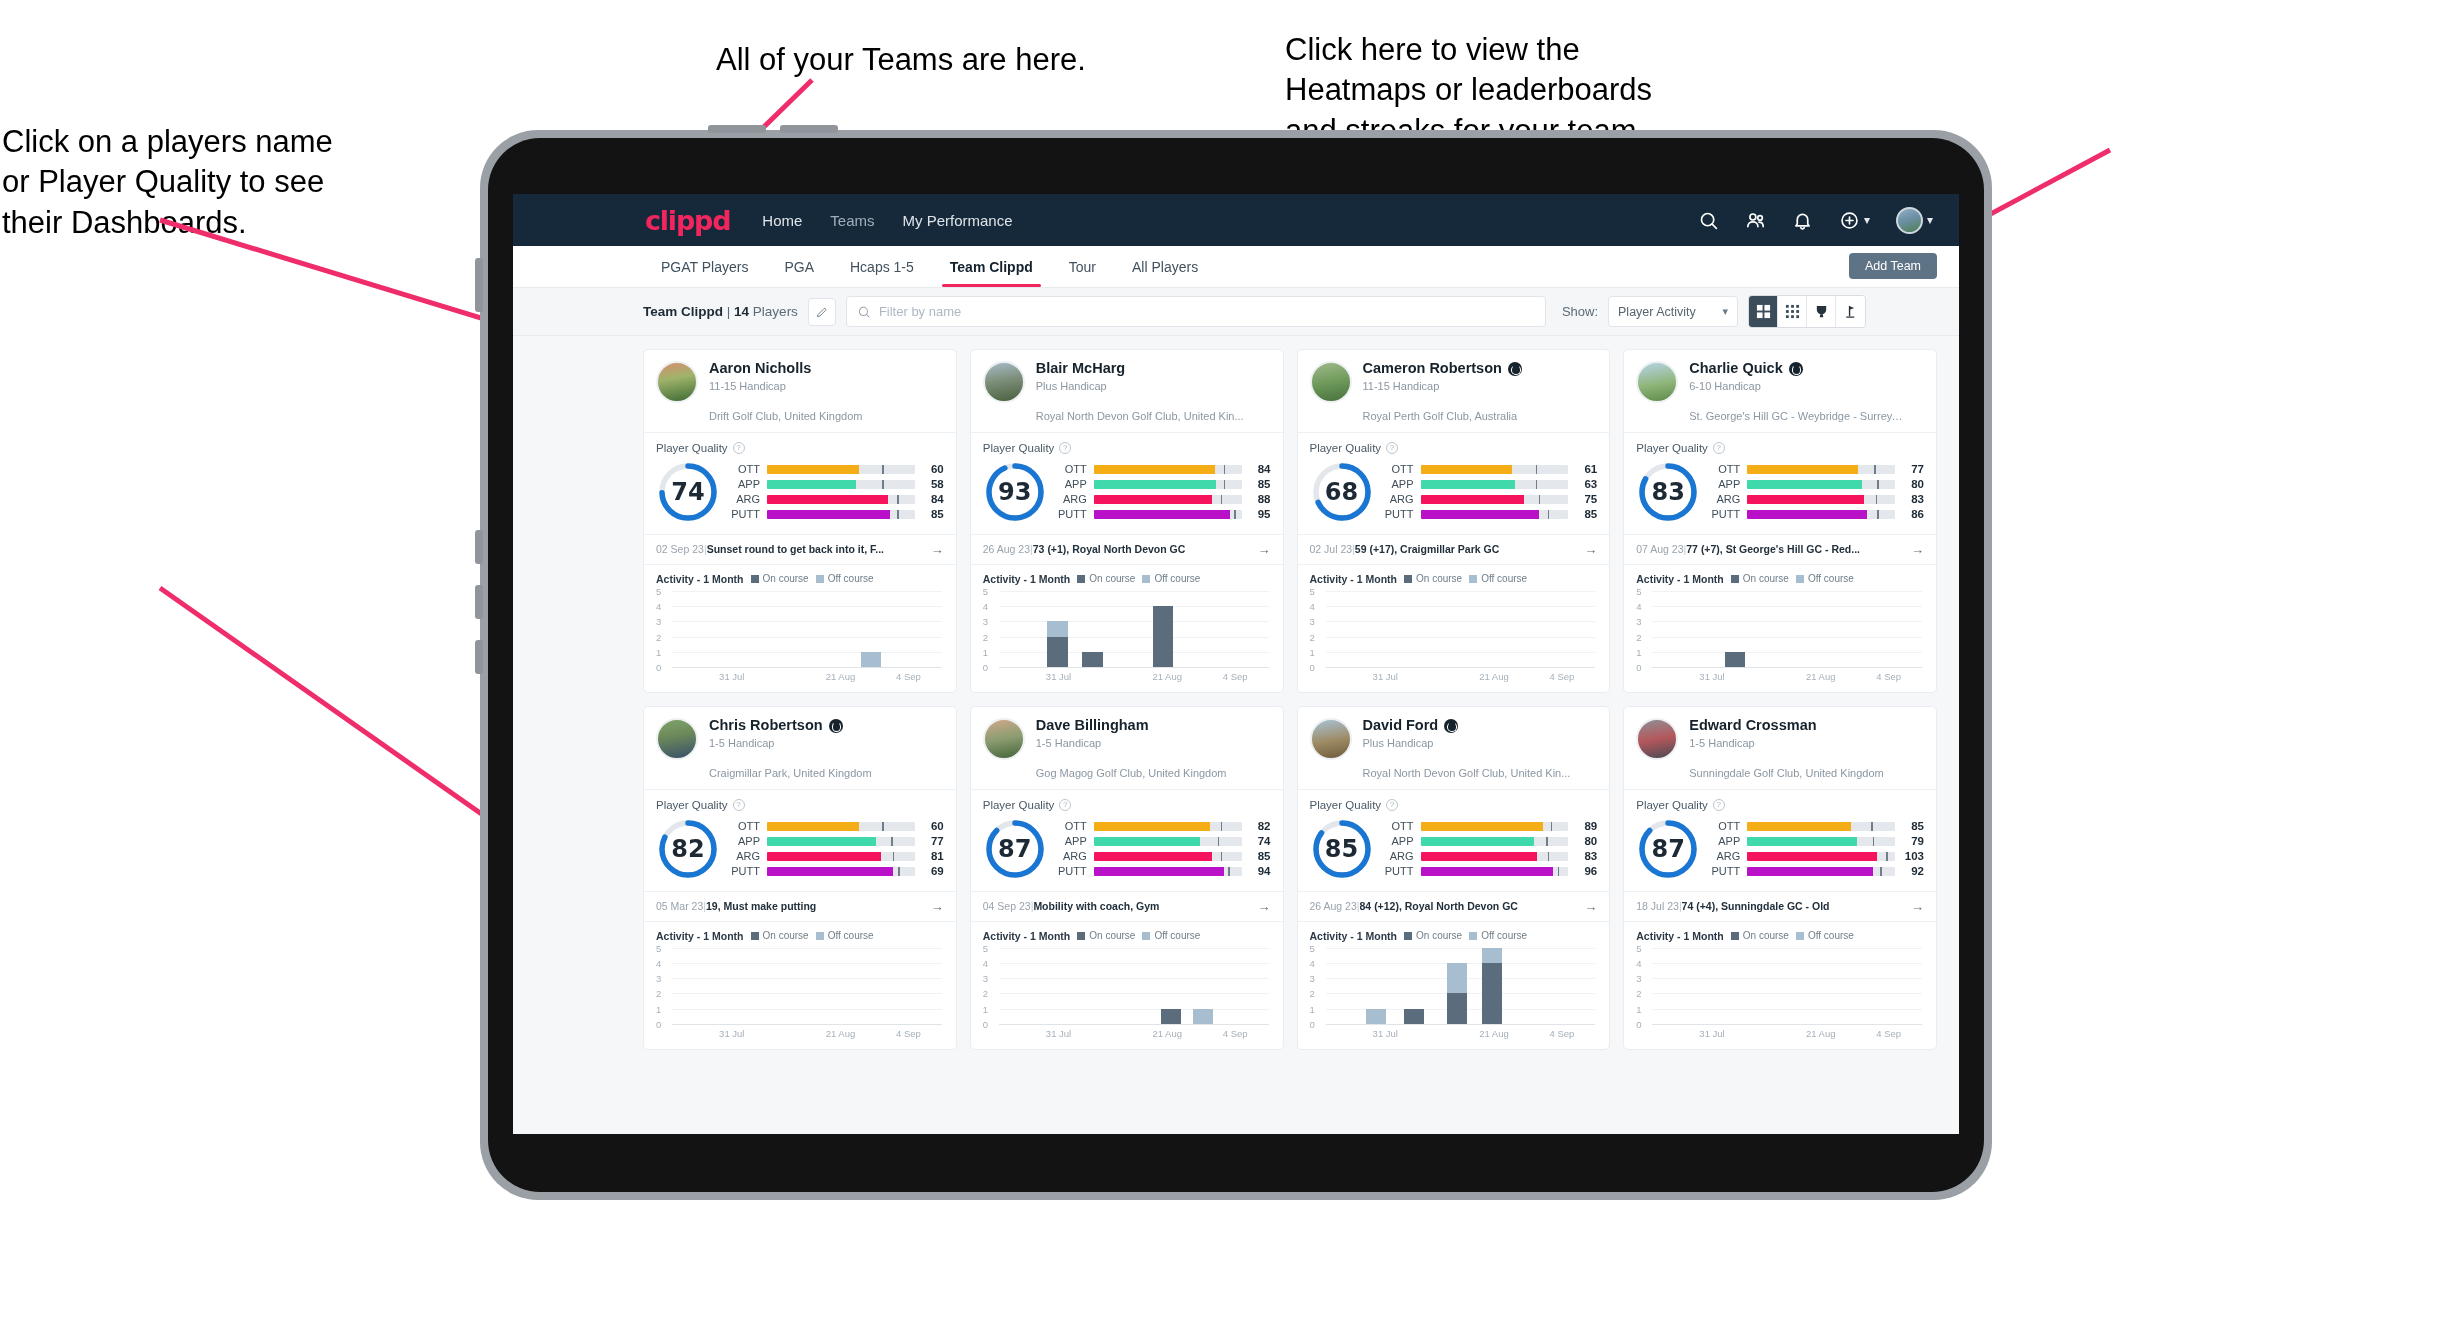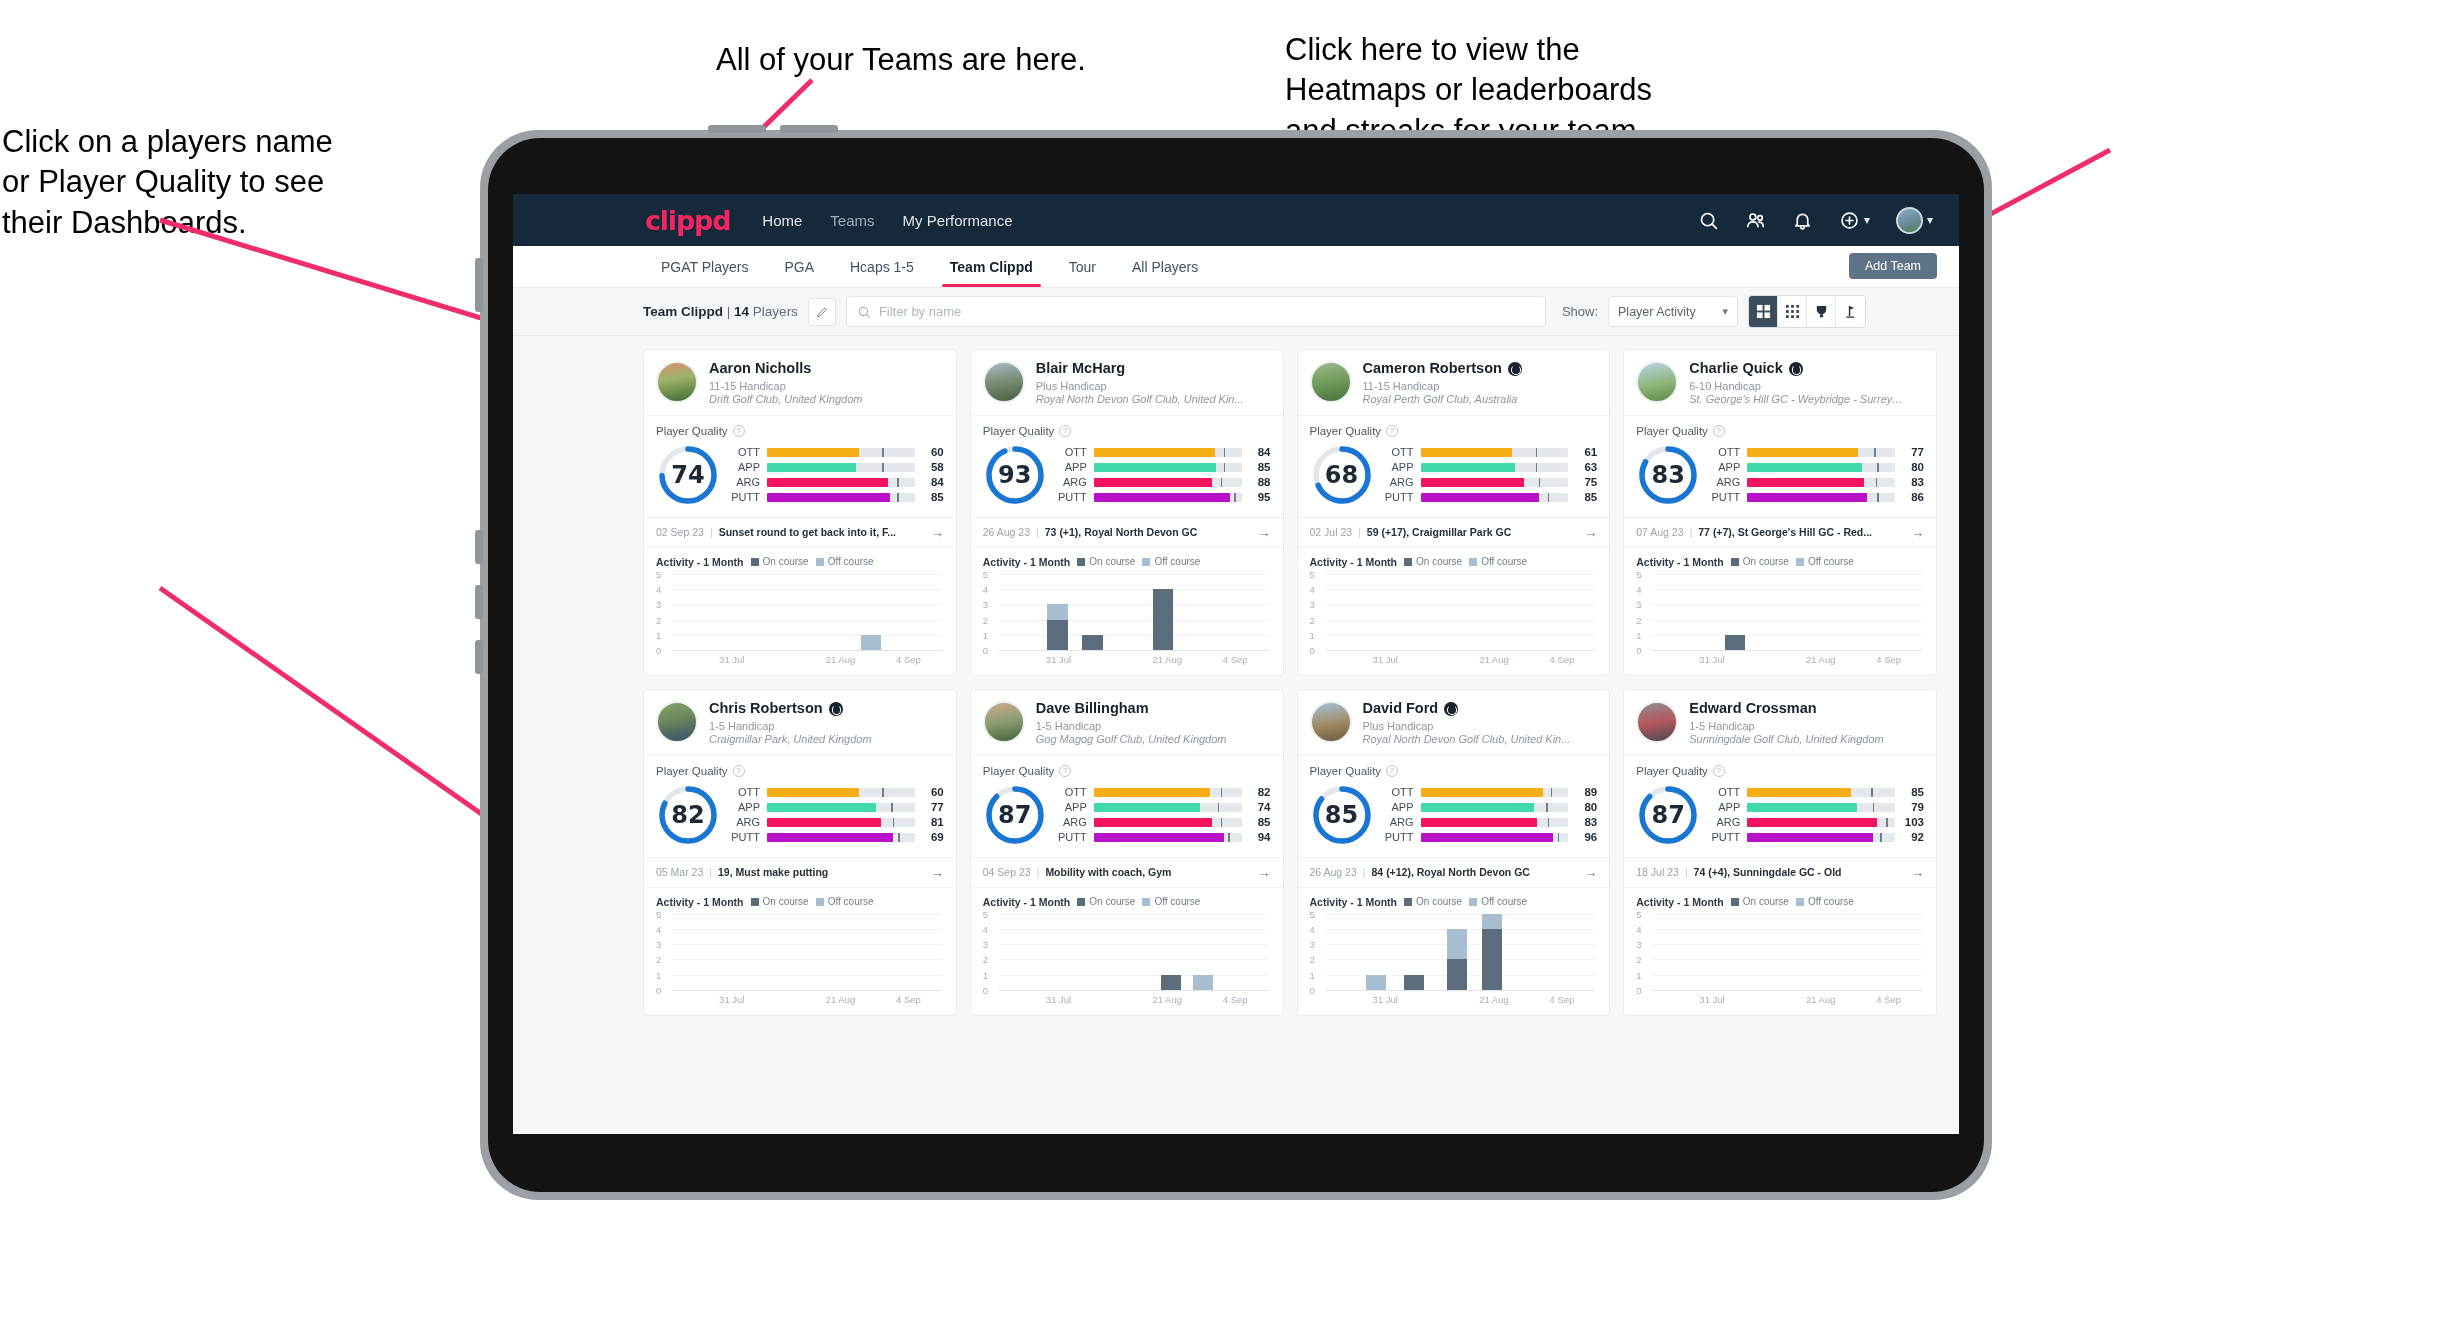--- a/index.html
+++ b/index.html
@@ -178,24 +178,23 @@
     width: 14px; height: 14px; border-radius: 50%;
     background: #16222c; flex: none; position: relative;
   }
   .vbadge:after {
     content: ""; position: absolute; left: 3.2px; top: 3.2px;
     width: 7.5px; height: 7.5px; border-radius: 50%;
     border: 1.4px solid #fff; border-top-color: transparent;
   }
   .phcap { font-size: 11px; color: #8b97a2; margin-top: 3px; }
   .pclub {
-    font-size: 11px; color: #8b97a2; margin-top: 1px;
+    font-size: 11px; color: #8b97a2; margin-top: 18px;
     white-space: nowrap; overflow: hidden; text-overflow: ellipsis;
     max-width: 215px;
-    font-style: italic;
   }
 
   .qual-wrap { border-top: 1px solid #eef1f4; padding: 9px 12px 10px; }
   .qual-title { font-size: 11.5px; color: #495966; display: flex; align-items: center; gap: 5px; }
   .qmark {
     width: 12px; height: 12px; border-radius: 50%;
     border: 1px solid #bcc6cf; color: #aab4bd;
     font-size: 8px; display: flex; align-items: center; justify-content: center;
   }
   .qual-body { display: flex; align-items: center; gap: 10px; margin-top: 6px; }
@@ -220,21 +219,21 @@
   }
   .mfill { position: absolute; left: 0; top: 0; bottom: 0; }
   .mtick { position: absolute; top: -1px; bottom: -1px; width: 1.5px; background: #707e89; }
   .mval {
     font-size: 11.5px; font-weight: 700; color: #1d2a35;
     width: 22px; text-align: right; flex: none;
   }
 
   .lastrow {
     border-top: 1px solid #eef1f4;
-    padding: 7px 12px; display: flex; align-items: center; gap: 6px;
+    padding: 7px 12px; display: flex; align-items: center; 
   }
   .ldate { font-size: 10.5px; color: #98a3ad; white-space: nowrap; }
   .lsep { font-size: 10.5px; color: #c4ccd3; }
   .ltxt {
     font-size: 10.5px; font-weight: 700; color: #22303b;
     white-space: nowrap; overflow: hidden; text-overflow: ellipsis; flex: 1;
   }
   .larrow { font-size: 13px; color: #5c6b77; flex: none; }
 
   .act-wrap { border-top: 1px solid #eef1f4; padding: 8px 12px 9px; }

